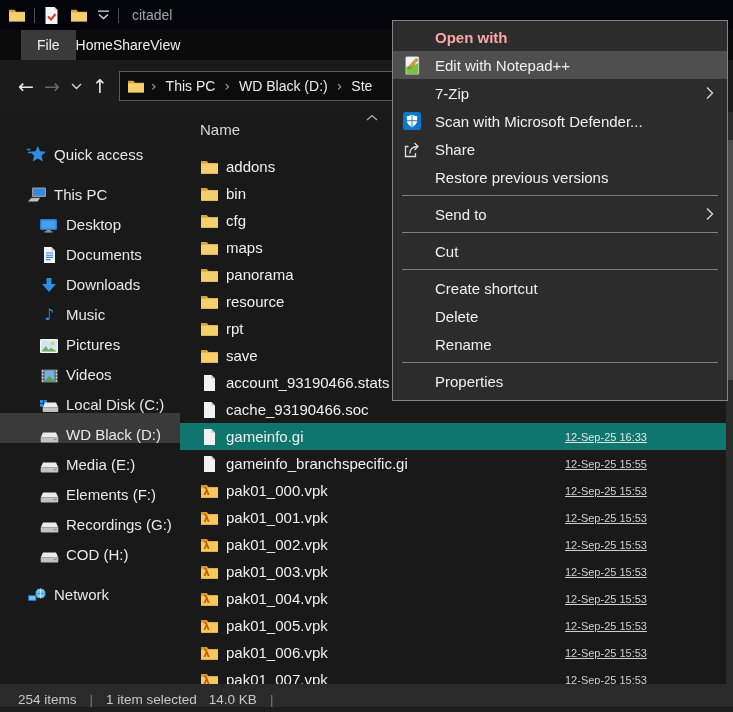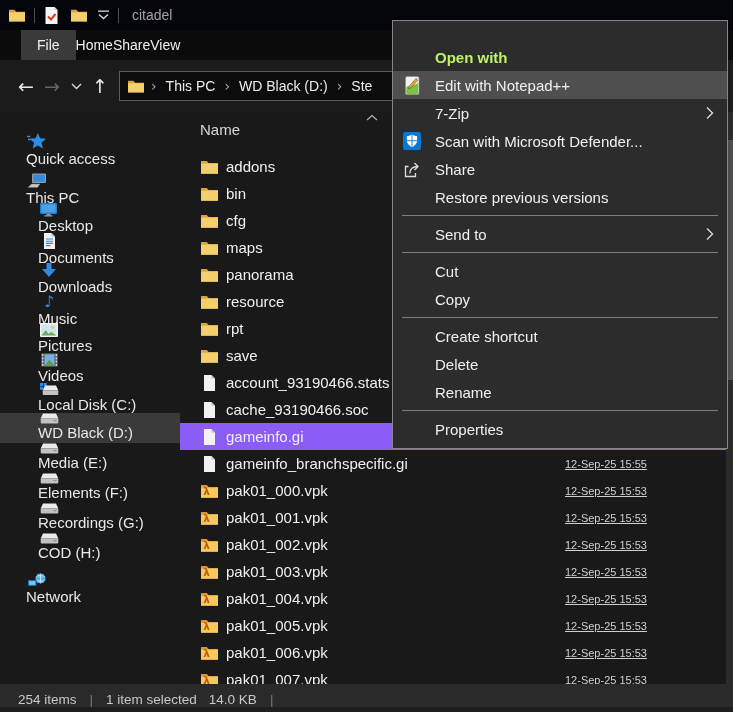--- a/index.html
+++ b/index.html
@@ -22,54 +22,54 @@
   .navbtn{font-family:"DejaVu Sans",sans-serif;font-size:19px;color:#e8e8e8;width:26px;text-align:center;flex:0 0 auto;}
   .navbtn.dim{color:#666;}
   .navbtn.small{width:22px;}
   #addressbox{flex:1;height:28px;margin-left:6px;margin-right:9px;border:1px solid #5c5c5c;background:#0c0c0c;
     display:flex;align-items:center;padding:0 8px;gap:7px;overflow:hidden;white-space:nowrap;}
   .crumb{color:#ececec;font-size:14px;}
   .crumb-sep{color:#a8a8a8;font-family:"DejaVu Sans",sans-serif;font-size:14px;}
 
   
   #sidebar{left:0;top:112px;width:180px;height:572px;background:#191919;padding-top:21px;box-sizing:border-box;}
-  .side-item{height:30px;display:flex;align-items:flex-start;color:#e8e8e8;font-size:15px;width:174px;flex-direction:column;}
+  .side-item{height:30px;display:flex;align-items:flex-end;color:#e8e8e8;font-size:15px;width:174px;}
   .side-item .icn{width:22px;margin-right:6px;justify-content:center;}
   .side-item.lvl0{padding-left:26px;}
   .side-item.lvl1{padding-left:38px;}
   .side-item.sel{background:#3a3a3a;}
   .side-item.gap{margin-top:10px;}
 
   
   #filelist{left:180px;top:112px;width:553px;height:572px;background:#191919;overflow:hidden;}
   #col-header{position:absolute;top:9px;left:20px;color:#d9d9d9;font-size:15px;}
   #sort-ind{position:absolute;top:2px;left:186px;}
   #rows{position:absolute;top:41px;left:0;right:0;}
   .row{height:27px;display:flex;align-items:center;position:relative;}
-  .row.sel{background:#8b5cf6;}
+  .row.sel{background:#0f766e;}
   .row .icn{width:18px;margin-left:20px;justify-content:center;flex:0 0 auto;}
   .row .nm{margin-left:8px;font-size:15px;color:#f0f0f0;}
   .row .dt{position:absolute;left:385px;font-size:11px;color:#cfcfcf;text-decoration:underline;}
   .row.sel .dt{color:#e4e4e4;}
   #vscroll{left:726px;top:112px;width:7px;height:572px;background:#2b2b2b;}
   #vthumb{position:absolute;left:0;top:28px;width:7px;height:240px;background:#4d4d4d;}
 
   
   #statusbar{left:0;top:684px;width:733px;height:23px;background:#2a2a2a;display:flex;align-items:flex-end;
     padding-left:18px;box-sizing:border-box;font-size:13.5px;color:#c9c9c9;z-index:5;}
   #statusbar .div{color:#787878;margin:0 13px;}
   #statusbar .sz{margin-left:12px;}
   #bottomstrip{left:0;top:707px;width:733px;height:5px;background:#1e1e1e;z-index:5;}
 
   
   #ctxmenu{left:392px;top:20px;width:336px;background:#2c2c2c;border:1px solid #858585;
     padding:2px 0 5px;box-sizing:border-box;z-index:10;}
   .ctx-item{height:28px;display:flex;align-items:center;position:relative;font-size:15px;color:#f0f0f0;}
   .ctx-item.hl{background:#4f4f4f;}
-  .ctx-item.bold{font-weight:bold;color:#bef264;margin-top:20px;}
+  .ctx-item.bold{font-weight:bold;color:#fca5a5;}
   .ctx-item .ctx-ic{position:absolute;left:8px;width:22px;height:22px;display:flex;align-items:center;justify-content:center;}
   .ctx-label{margin-left:42px;}
   .ctx-arrow{position:absolute;right:13px;top:7px;}
   .ctx-sep{height:1px;background:#7d7d7d;margin:4px 9px;}
 </style>
 </head>
 <body>
 
 <div id="titlebar" class="abs">
   <span style="margin-left:9px" class="icn">
@@ -577,23 +577,20 @@
       <span class="ctx-arrow icn">
         <svg width="8" height="14" viewBox="0 0 8 14" fill="none" stroke="#d9d9d9" stroke-width="1.4">
           <path d="M1 1.5l5.5 5.5L1 12.5"></path>
         </svg>
       </span>
     </div>
     <div class="ctx-sep"></div>
     <div class="ctx-item">
       <span class="ctx-label">Cut</span>
     </div>
-    <div class="ctx-item">
-      <span class="ctx-label">Copy</span>
-    </div>
     <div class="ctx-sep"></div>
     <div class="ctx-item">
       <span class="ctx-label">Create shortcut</span>
     </div>
     <div class="ctx-item">
       <span class="ctx-label">Delete</span>
     </div>
     <div class="ctx-item">
       <span class="ctx-label">Rename</span>
     </div>

